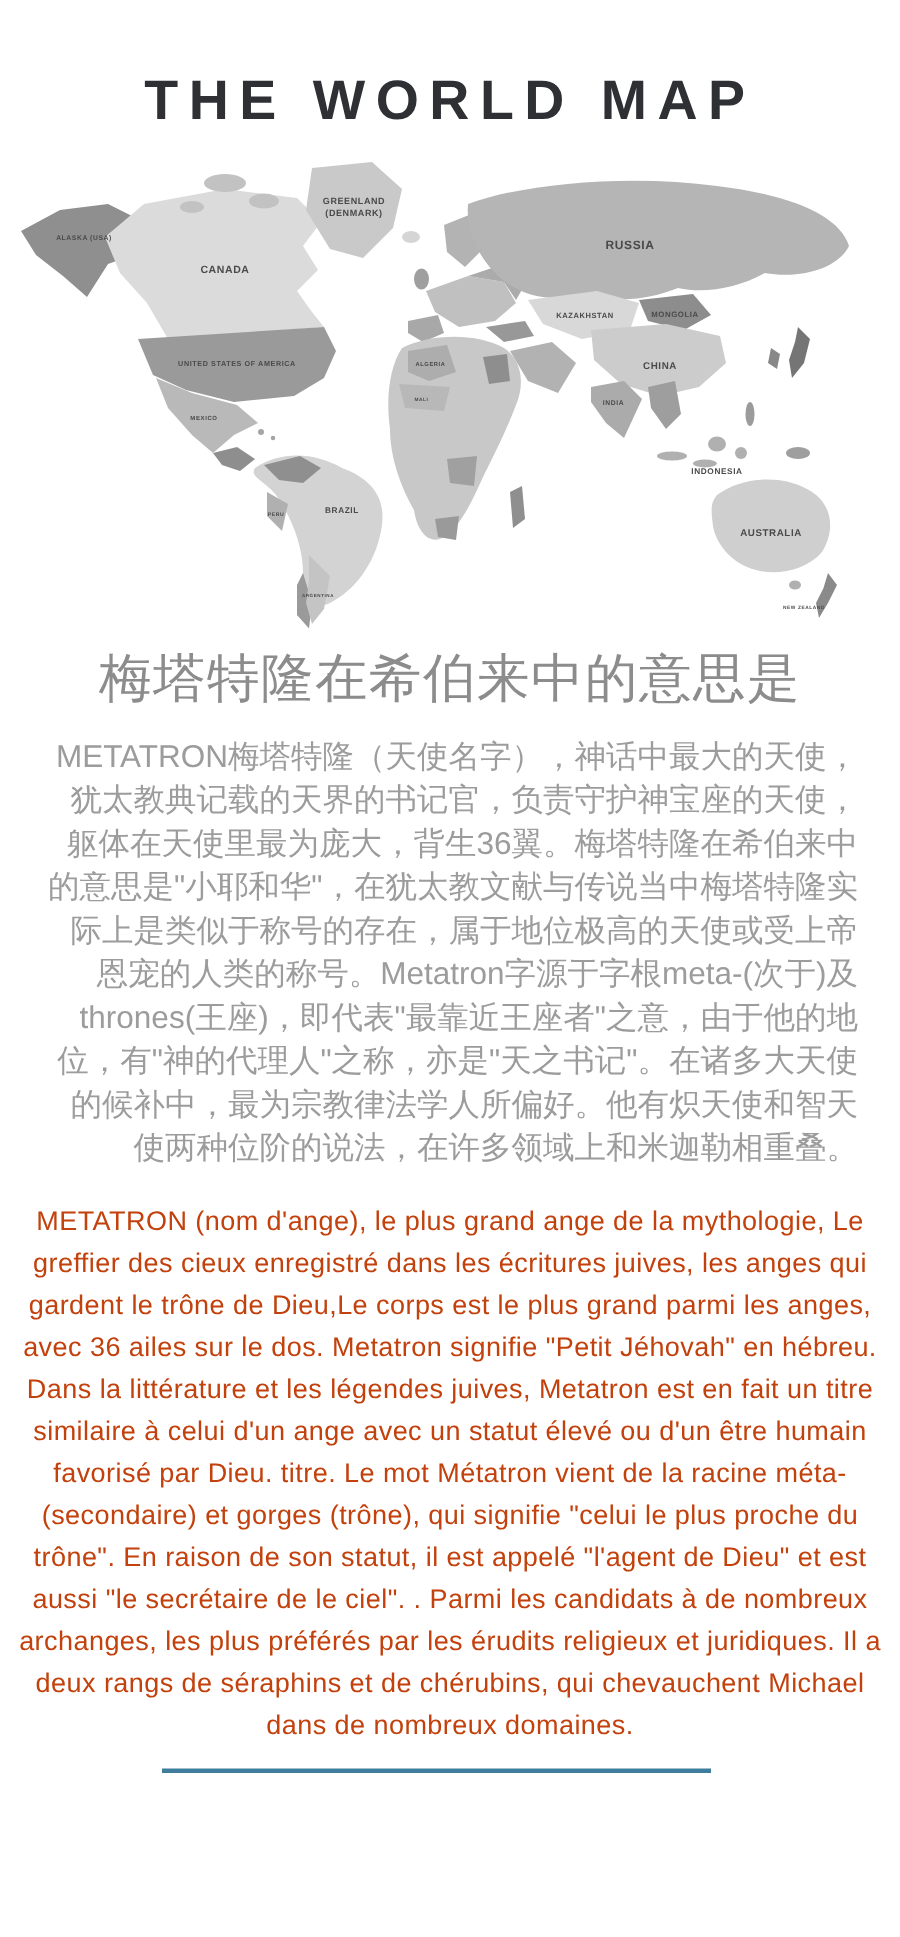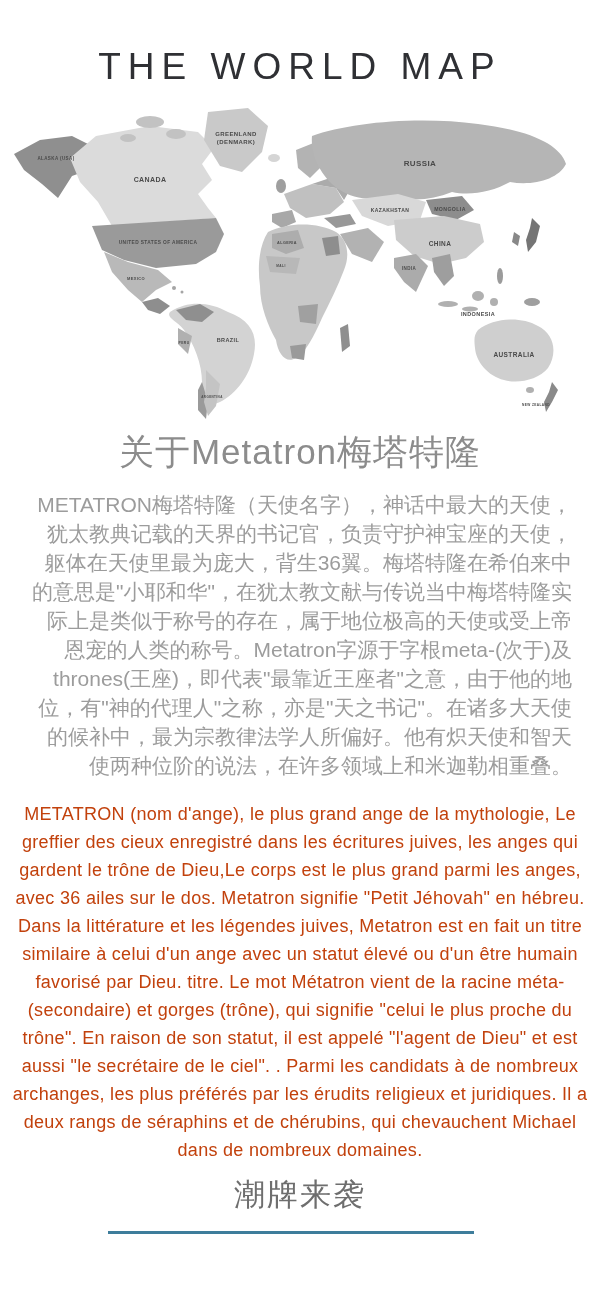--- a/index.html
+++ b/index.html
@@ -4,21 +4,21 @@
 <style>
   * { box-sizing: border-box; }
   html, body { margin: 0; padding: 0; background: #ffffff; }
   .page {
     width: 600px; height: 1291px; margin: 0 auto; background: #ffffff;
     overflow: hidden; position: relative;
     font-family: "Liberation Sans", "DejaVu Sans", sans-serif;
   }
   .title {
     margin: 0; padding-top: 46px; text-align: center;
-    font-size: 37px; font-weight: 400; letter-spacing: 7px;
+    font-size: 37px; font-weight: 700; letter-spacing: 7px;
     color: #2f3034;
   }
   .map-wrap { margin-top: 18px; width: 556px; height: 315px; }
   .map-wrap svg { display: block; }
   .map-label {
     font-family: "Liberation Sans", "DejaVu Sans", sans-serif;
     font-weight: bold; letter-spacing: 0.4px; fill: #4a4a4a;
   }
   .about-heading {
     margin: 8px 0 0; text-align: center;
@@ -124,23 +124,22 @@
       <text class="map-label" x="390" y="106" font-size="5" text-anchor="middle">KAZAKHSTAN</text>
       <text class="map-label" x="450" y="105" font-size="5.2" text-anchor="middle" fill="#3c3c3c">MONGOLIA</text>
       <text class="map-label" x="440" y="140" font-size="6.5" text-anchor="middle" fill="#4c4c4c">CHINA</text>
       <text class="map-label" x="409" y="164" font-size="4.5" text-anchor="middle" fill="#3f3f3f">INDIA</text>
       <text class="map-label" x="478" y="210" font-size="5.5" text-anchor="middle" fill="#444444">INDONESIA</text>
       <text class="map-label" x="514" y="251" font-size="6.5" text-anchor="middle" fill="#555555">AUSTRALIA</text>
       <text class="map-label" x="536" y="300" font-size="3.2" text-anchor="middle">NEW ZEALAND</text>
     </svg>
   </div>
 
-  <h2 class="about-heading">关于Metatron梅塔特隆</h2>
+  <h2 class="about-heading">梅塔特隆在希伯来中的意思是</h2>
 
   <p class="cn-paragraph">METATRON梅塔特隆（天使名字），神话中最大的天使，犹太教典记载的天界的书记官，负责守护神宝座的天使，躯体在天使里最为庞大，背生36翼。梅塔特隆在希伯来中的意思是"小耶和华"，在犹太教文献与传说当中梅塔特隆实际上是类似于称号的存在，属于地位极高的天使或受上帝恩宠的人类的称号。Metatron字源于字根meta-(次于)及thrones(王座)，即代表"最靠近王座者"之意，由于他的地位，有"神的代理人"之称，亦是"天之书记"。在诸多大天使的候补中，最为宗教律法学人所偏好。他有炽天使和智天使两种位阶的说法，在许多领域上和米迦勒相重叠。</p>
 
   <p class="fr-paragraph">METATRON (nom d'ange), le plus grand ange de la mythologie, Le greffier des cieux enregistré dans les écritures juives, les anges qui gardent le trône de Dieu,Le corps est le plus grand parmi les anges, avec 36 ailes sur le dos. Metatron signifie "Petit Jéhovah" en hébreu. Dans la littérature et les légendes juives, Metatron est en fait un titre similaire à celui d'un ange avec un statut élevé ou d'un être humain favorisé par Dieu. titre. Le mot Métatron vient de la racine méta- (secondaire) et gorges (trône), qui signifie "celui le plus proche du trône". En raison de son statut, il est appelé "l'agent de Dieu" et est aussi "le secrétaire de le ciel". . Parmi les candidats à de nombreux archanges, les plus préférés par les érudits religieux et juridiques. Il a deux rangs de séraphins et de chérubins, qui chevauchent Michael dans de nombreux domaines.</p>
 
-  <h2 class="footer-heading">潮牌来袭</h2>
 
   <div class="divider"></div>
 
 </div>
 
 </body></html>

